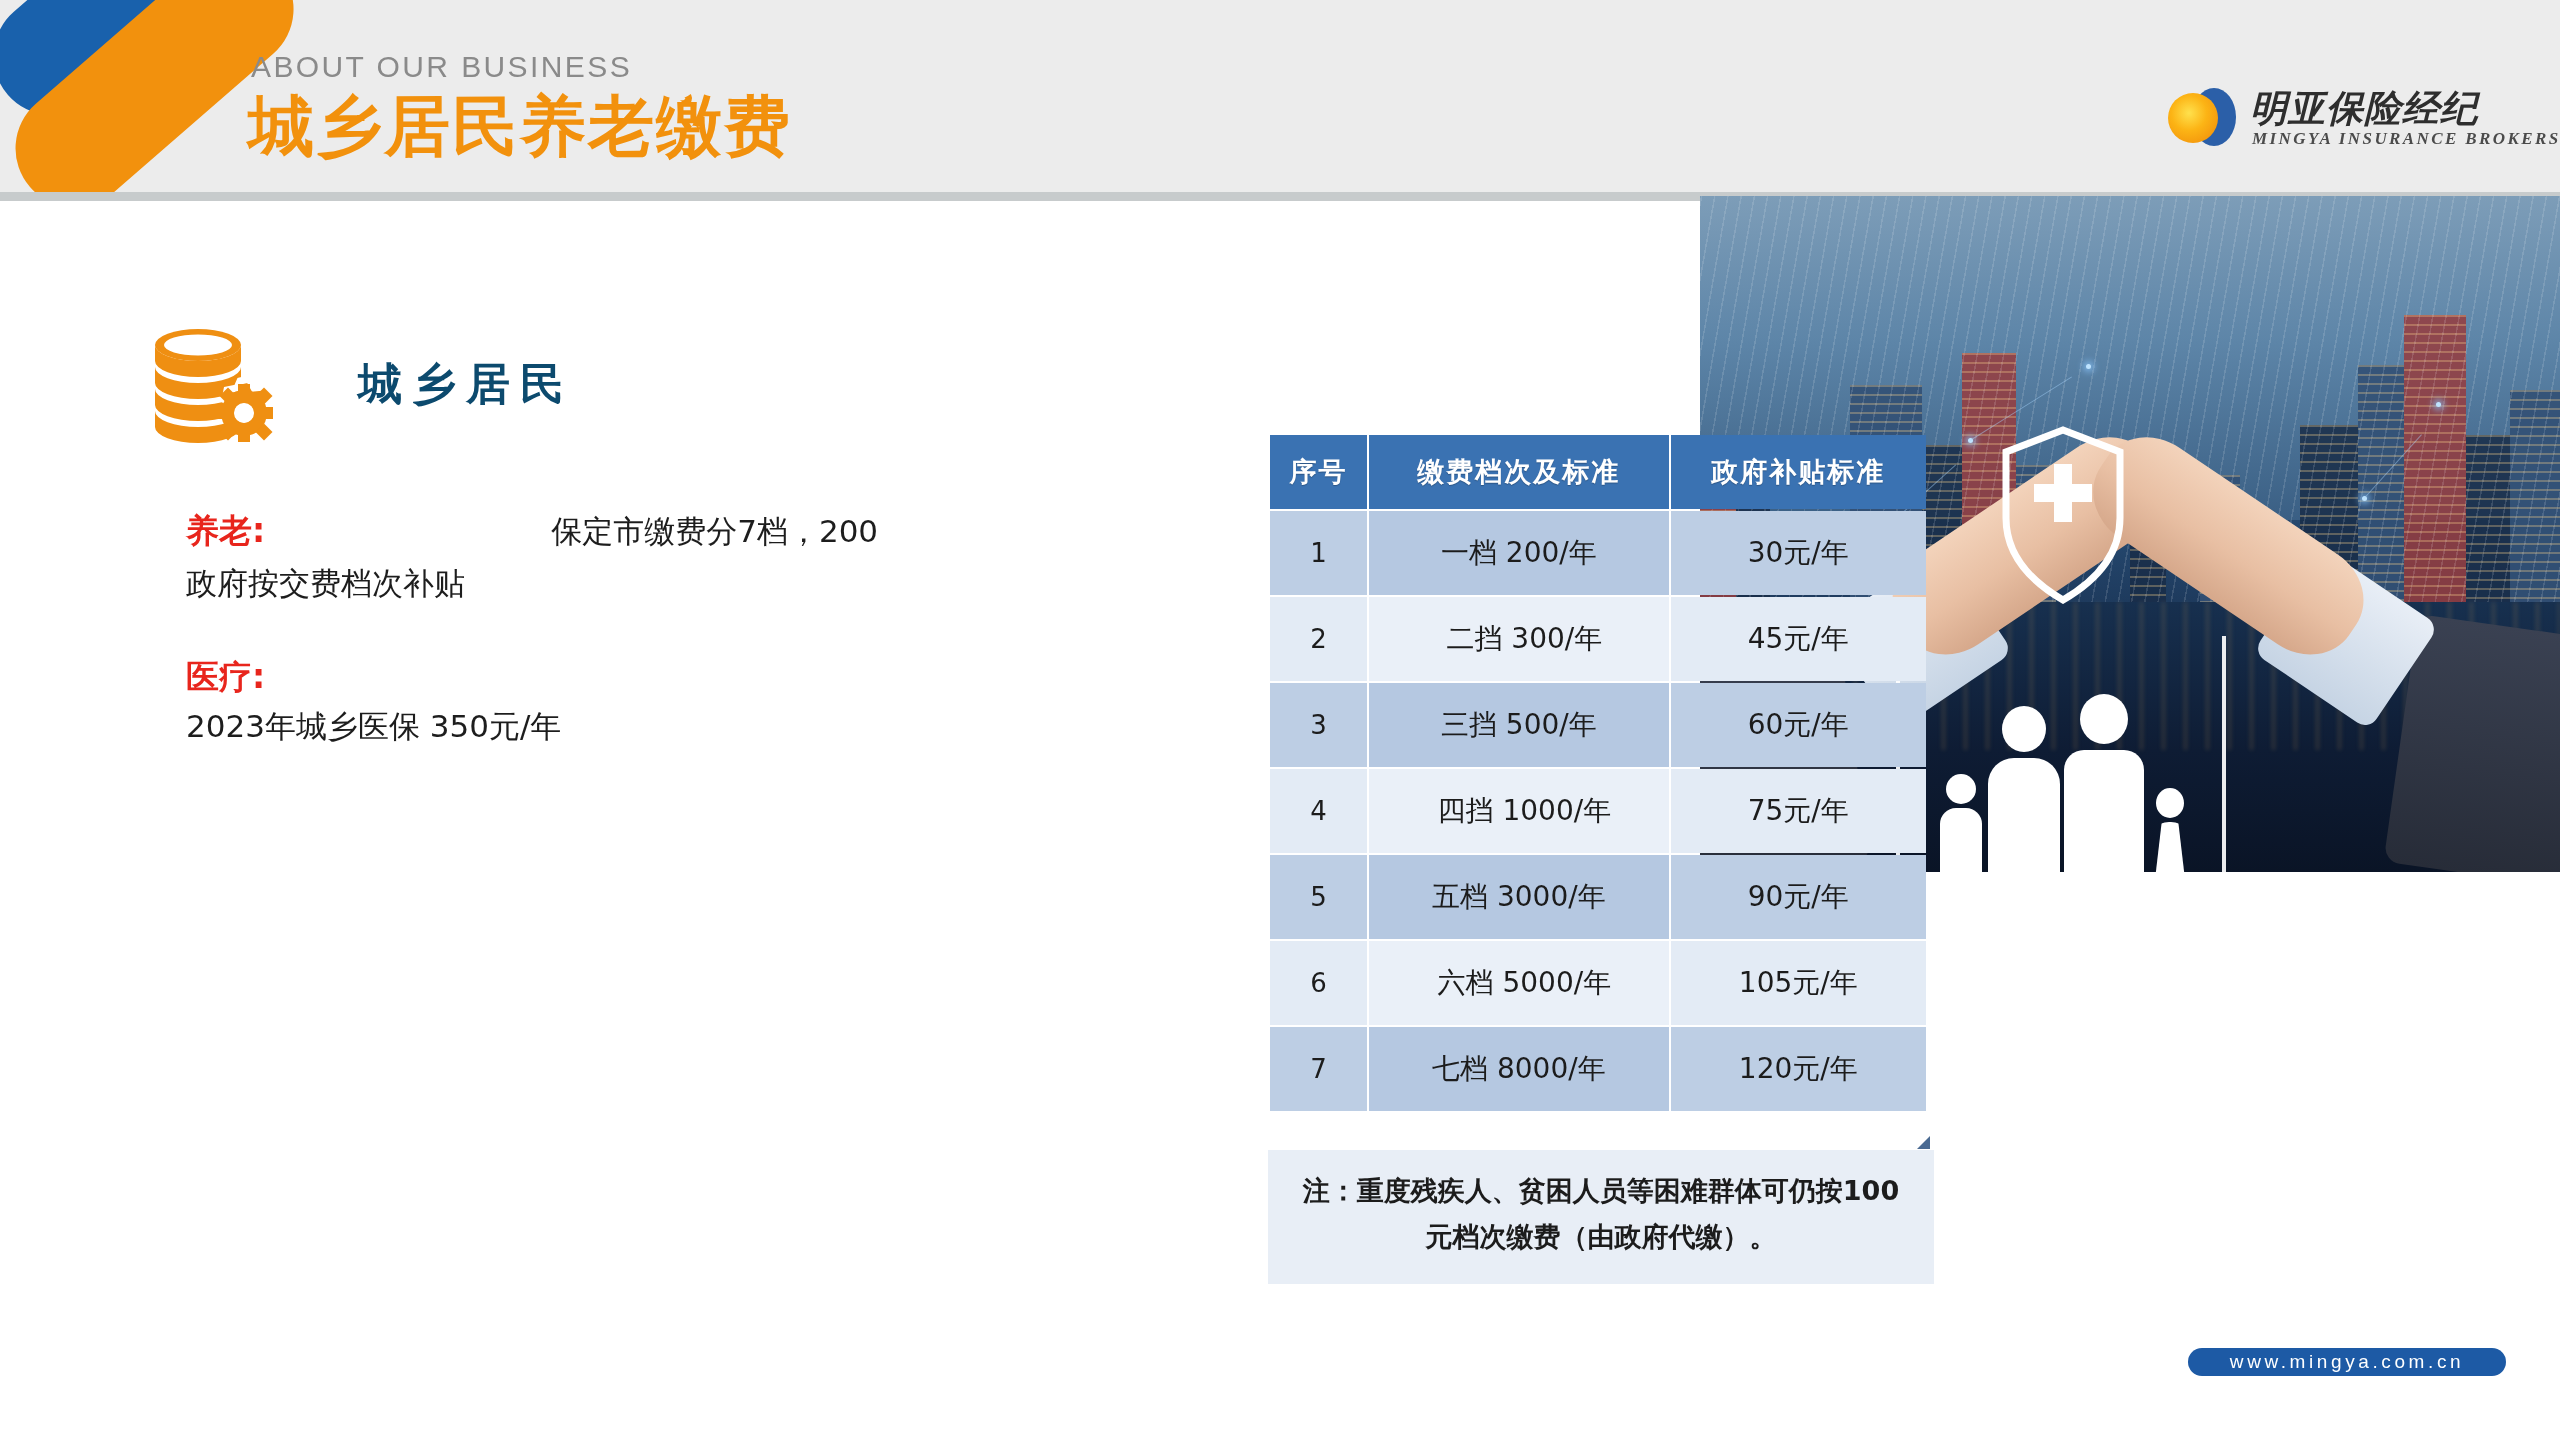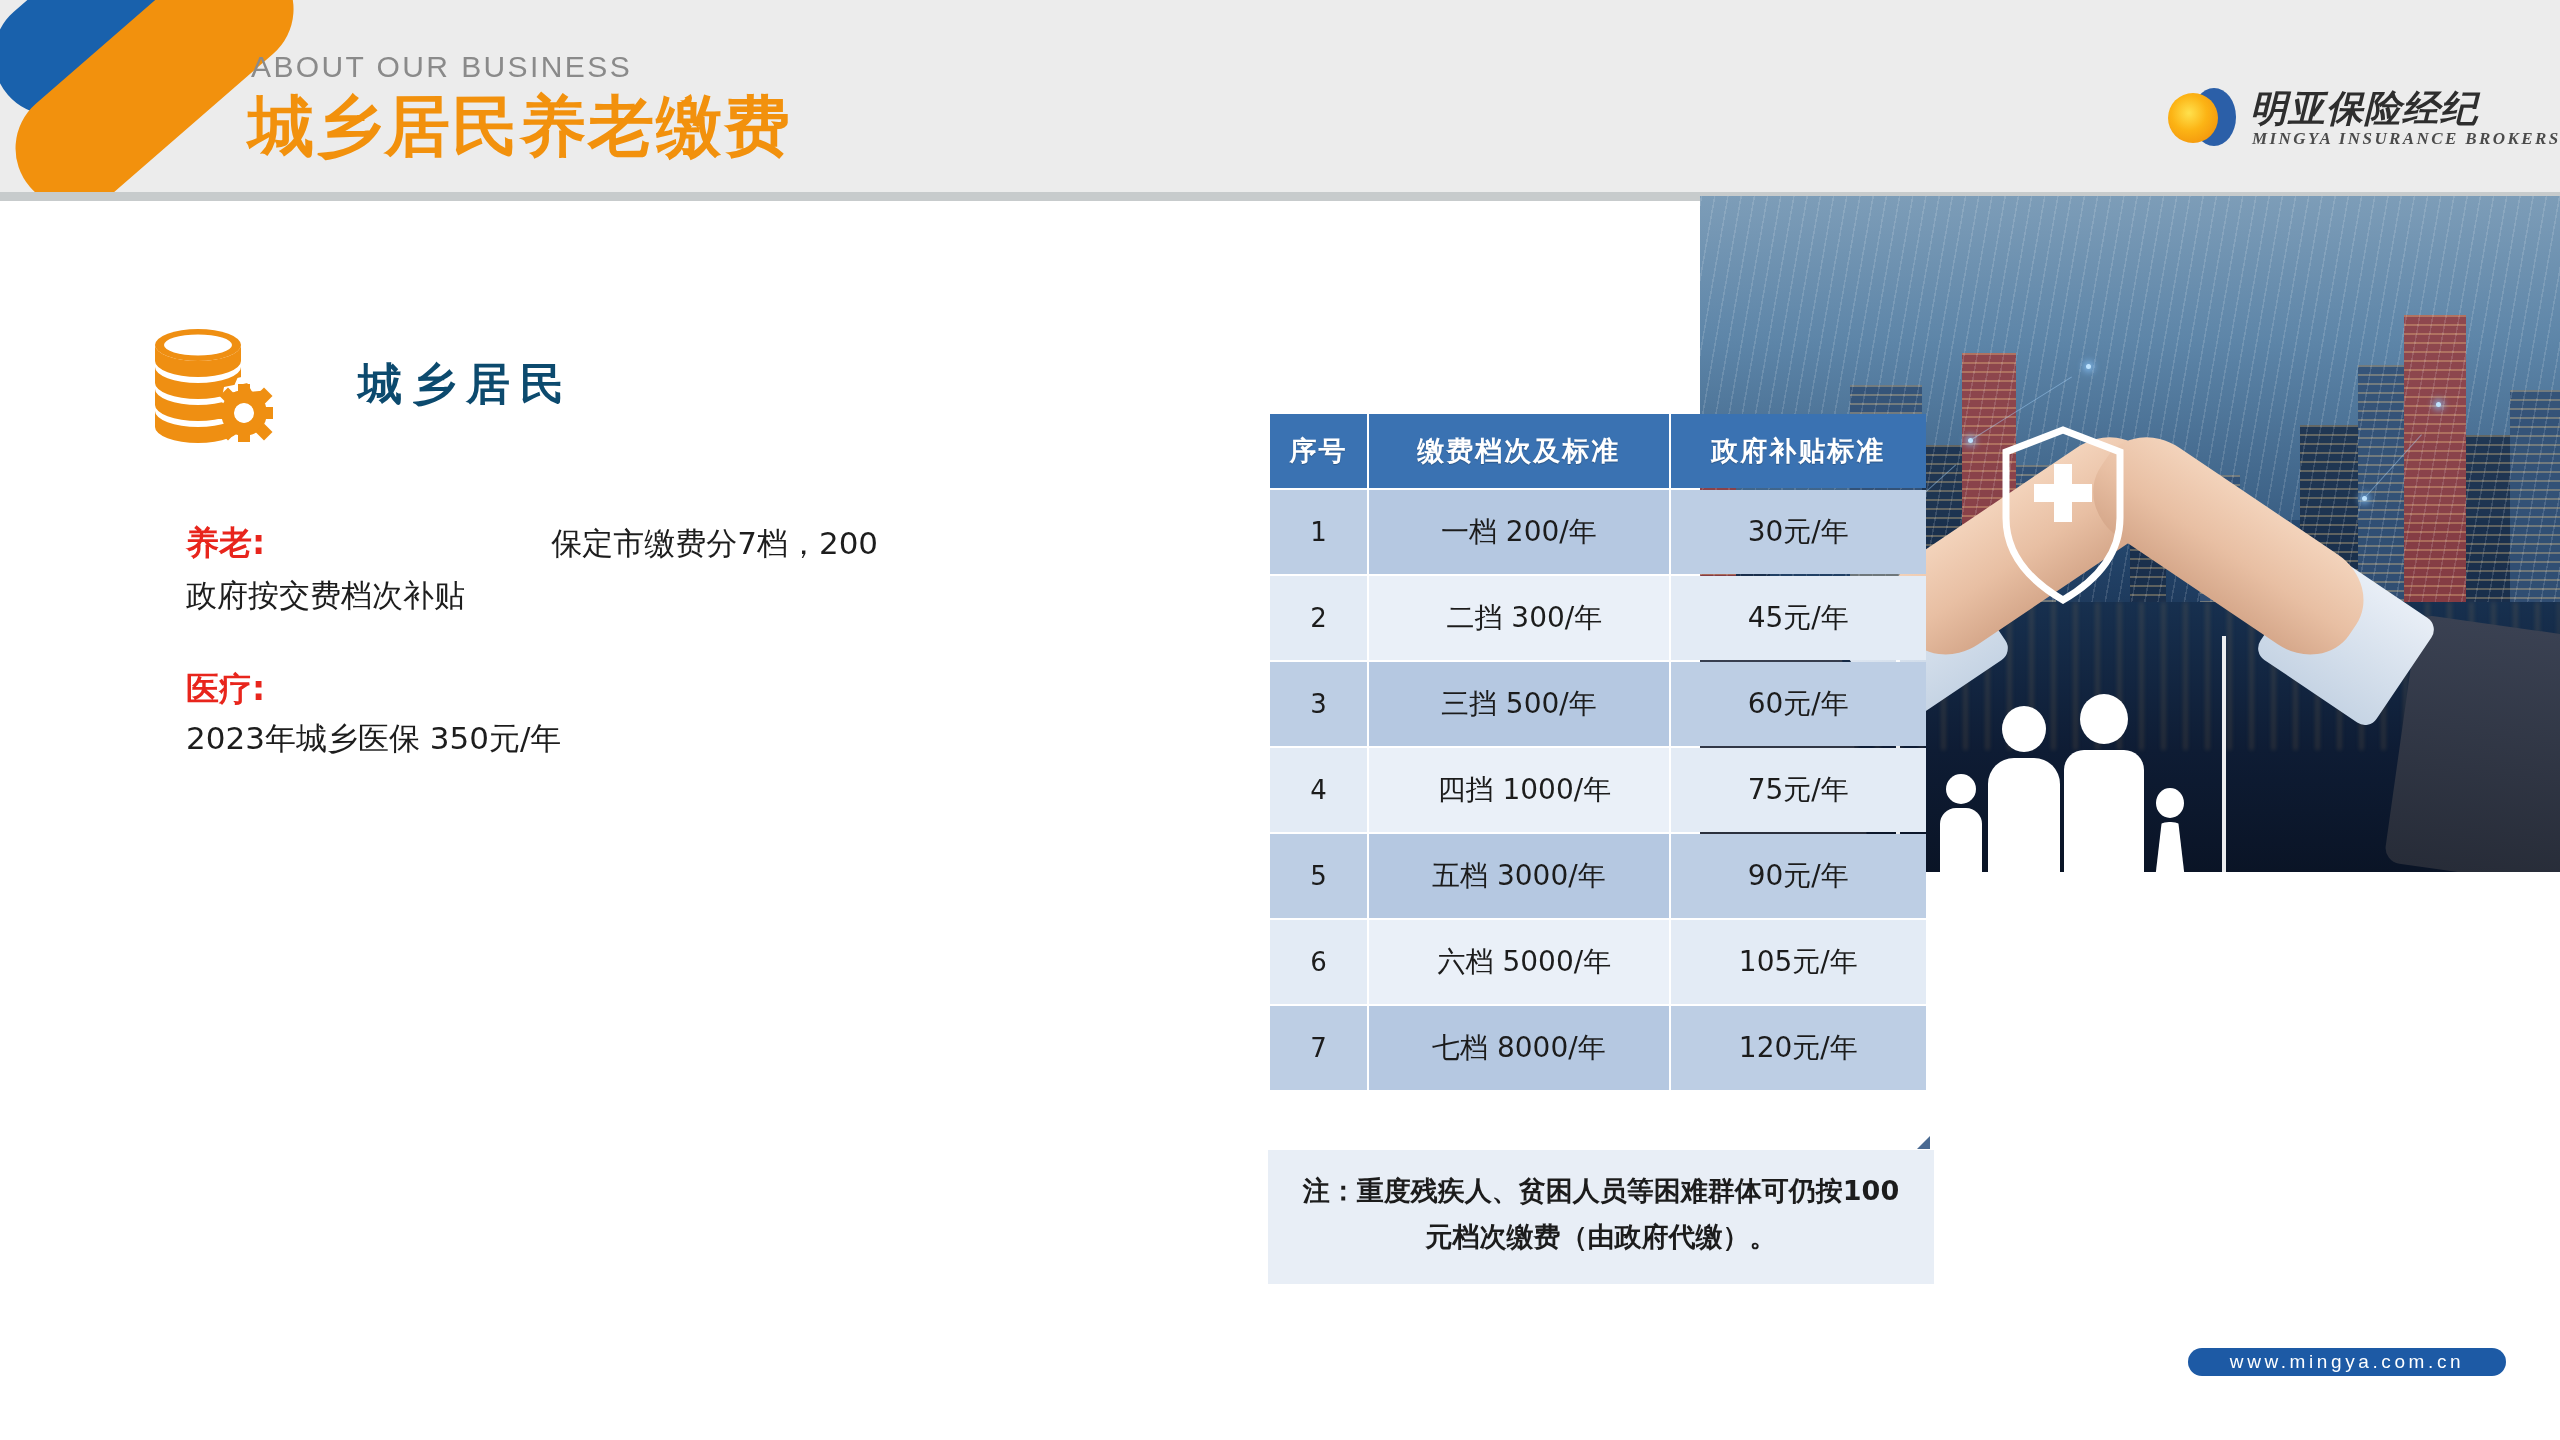--- a/index.html
+++ b/index.html
@@ -158,21 +158,20 @@
     position: absolute;
     left: 186px;
     top: 505px;
     width: 1040px;
   }
   .lbl-red {
     color: #e8251c;
     font-weight: bold;
     font-size: 33px;
     font-family: "DejaVu Sans", "Liberation Sans", sans-serif;
-    margin-top: 12px;
   }
   .txt-line {
     font-size: 31px;
     color: #1d1d1d;
     line-height: 52px;
     white-space: nowrap;
     font-family: "DejaVu Sans", "Liberation Sans", sans-serif;
   }
   .row-inline {
     display: flex;
@@ -281,21 +280,21 @@
     position: absolute; left: 50%; transform: translateX(-50%);
     border-radius: 50%; background: #ffffff;
   }
   .person .body {
     position: absolute; left: 50%; transform: translateX(-50%);
     background: #ffffff;
   }
   .tbl {
     position: absolute;
     left: 1268px;
-    top: 412px;
+    top: 433px;
     width: 660px;
     border-collapse: separate;
     border-spacing: 2px;
     font-family: "DejaVu Sans", "Liberation Sans", sans-serif;
   }
   .tbl th {
     background: #3a72b2;
     color: #ffffff;
     font-size: 27px;
     font-weight: bold;

